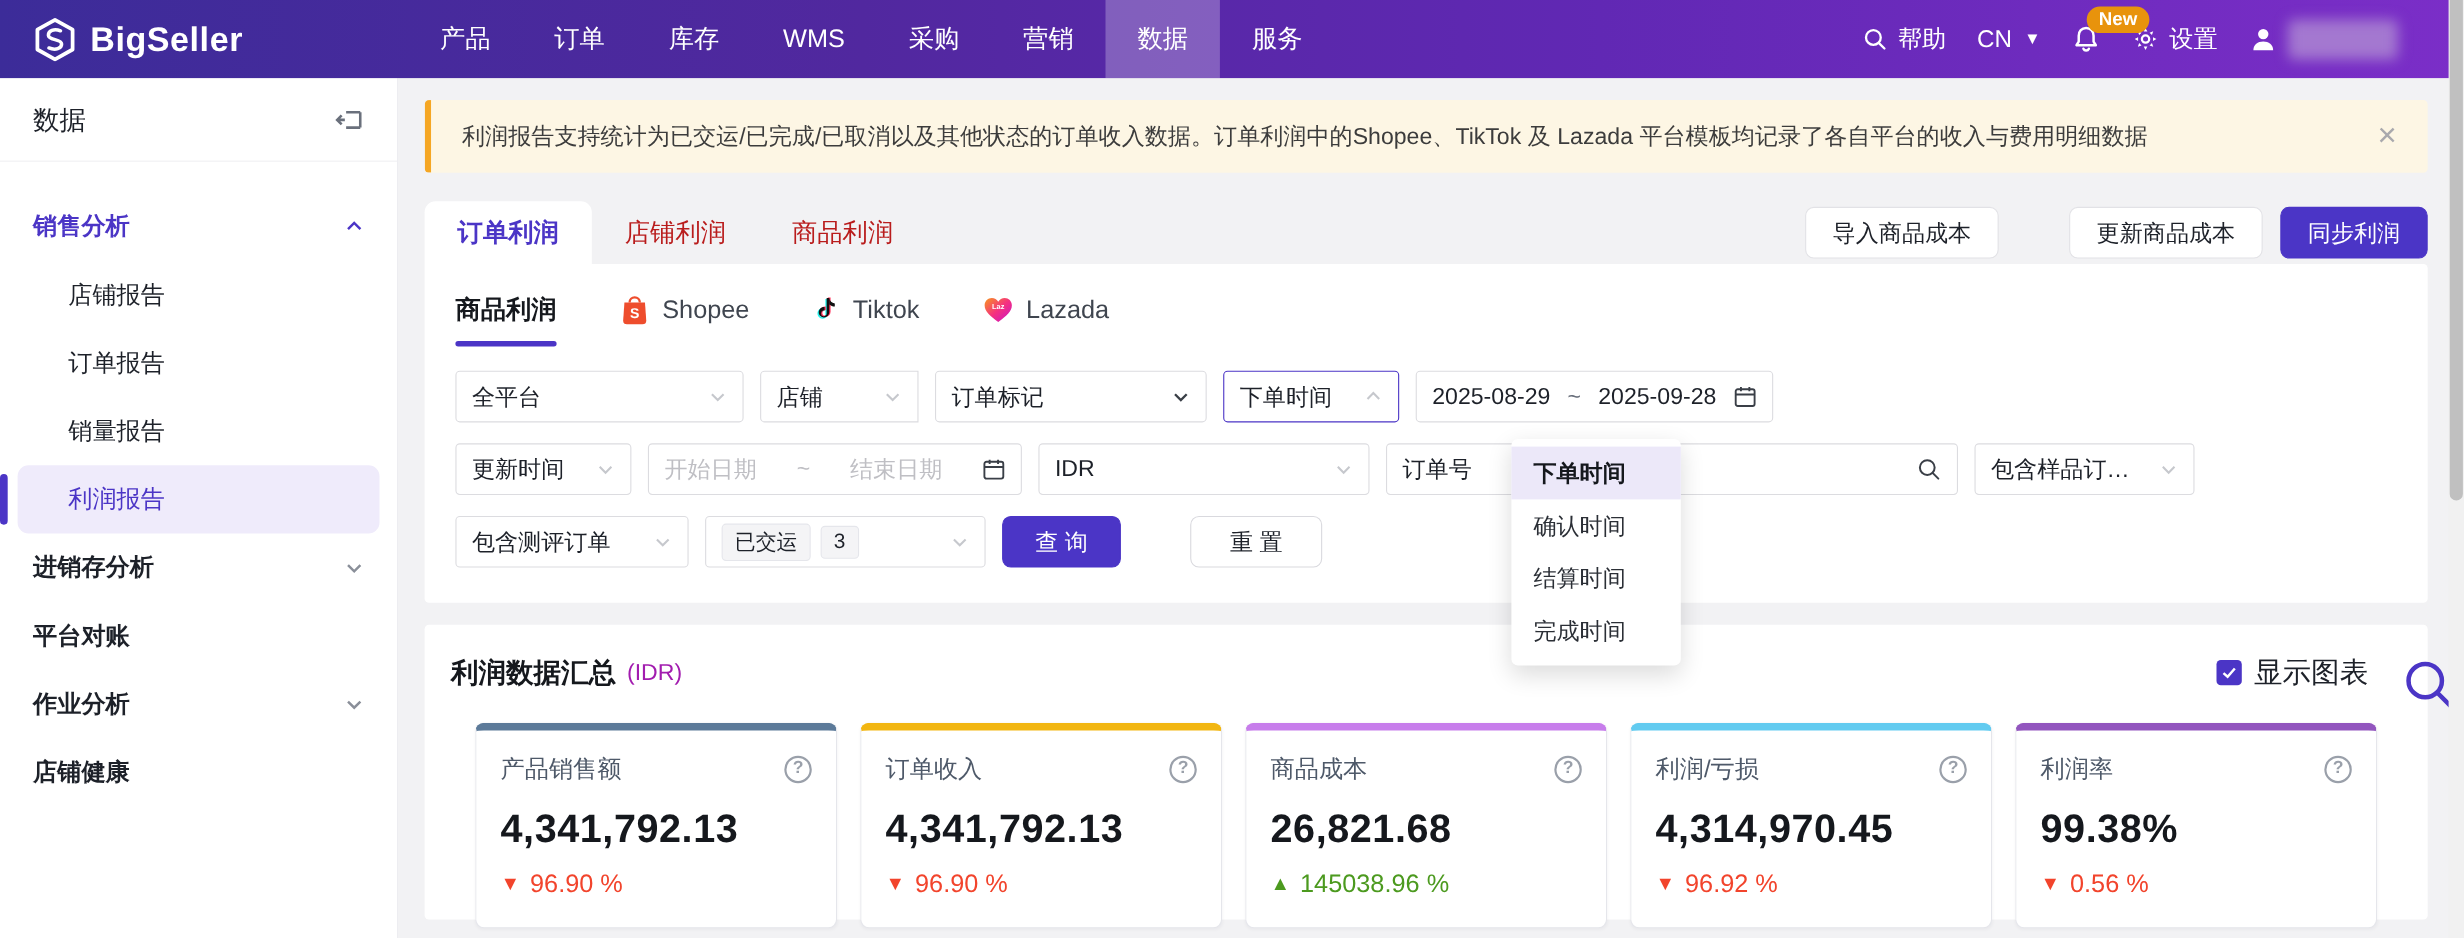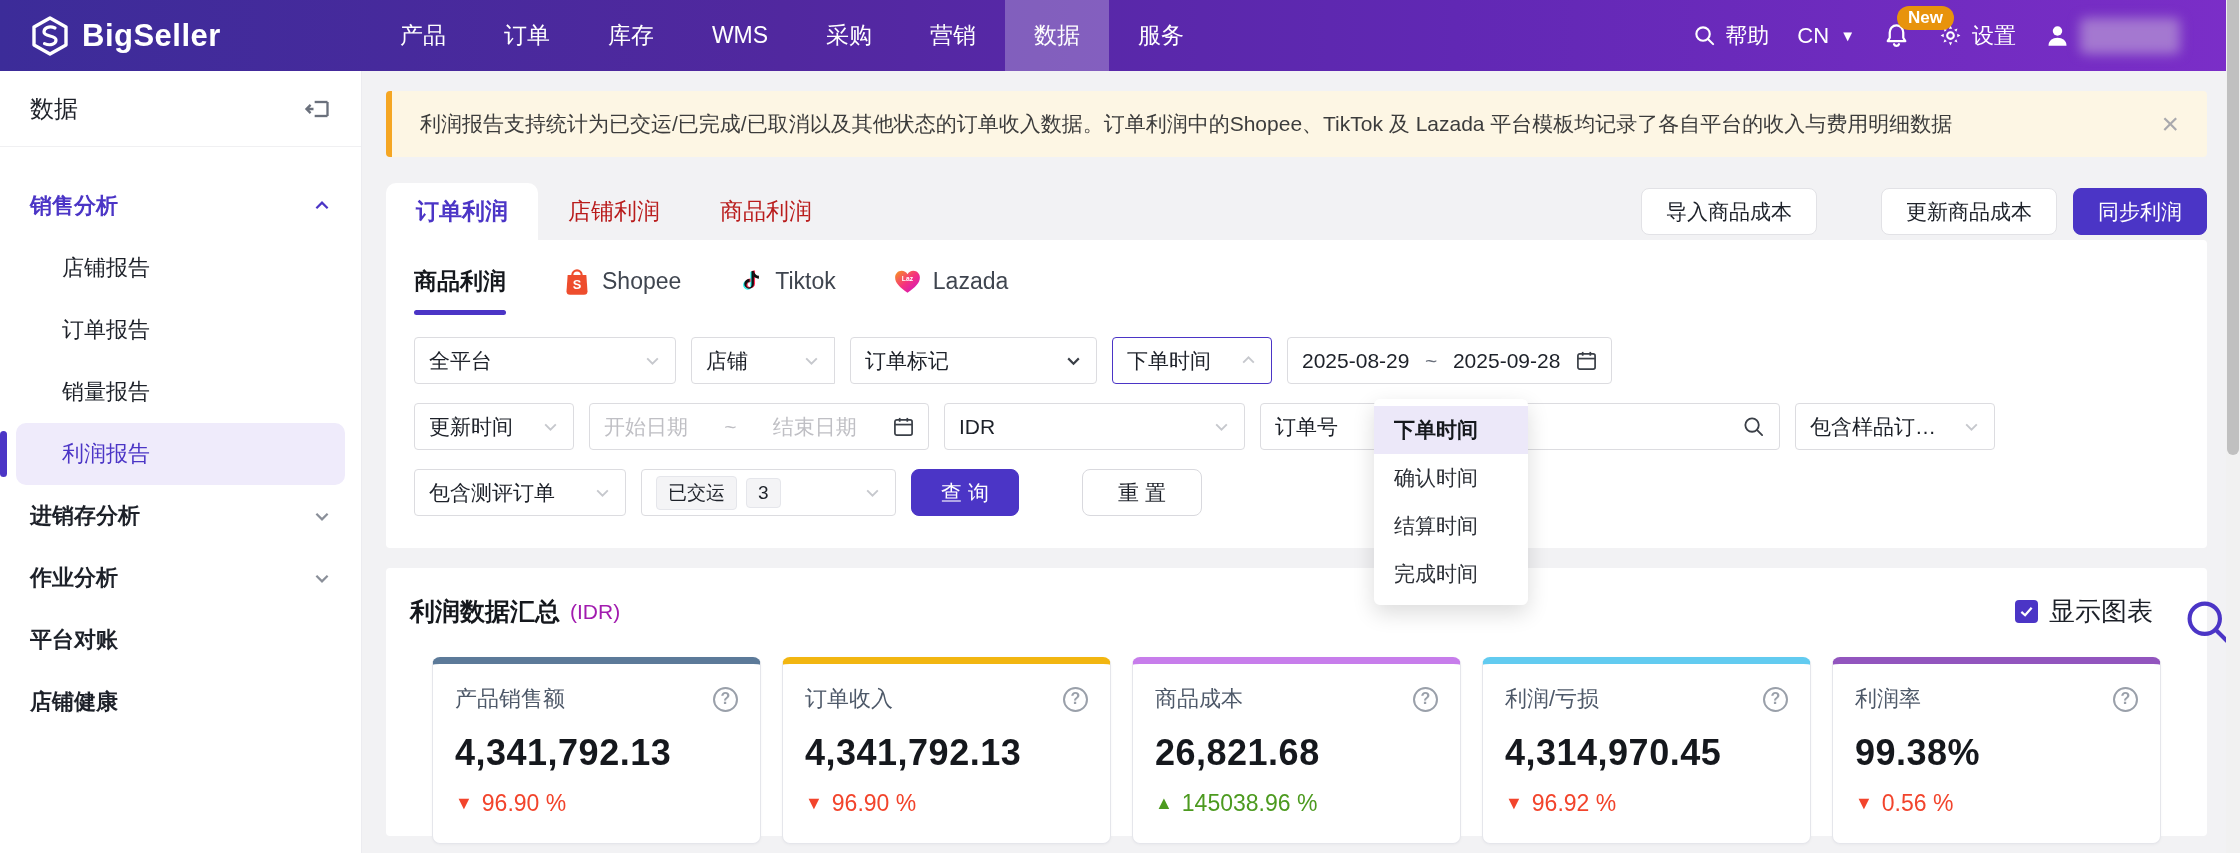--- a/index.html
+++ b/index.html
@@ -186,27 +186,27 @@
       <span class="active-bar"></span>
       <span>利润报告</span>
     </div>
     <div class="side-row group">
       <span>进销存分析</span>
       <svg class="chev-side" width="18" height="18" viewBox="0 0 16 16">
           <polyline points="3,6 8,11 13,6" fill="none" stroke="currentColor" stroke-width="2"></polyline>
         </svg>
     </div>
     <div class="side-row group">
+      <span>平台对账</span>
+    </div>
+    <div class="side-row group">
       <span>作业分析</span>
       <svg class="chev-side" width="18" height="18" viewBox="0 0 16 16">
           <polyline points="3,6 8,11 13,6" fill="none" stroke="currentColor" stroke-width="2"></polyline>
         </svg>
-    </div>
-    <div class="side-row group">
-      <span>平台对账</span>
     </div>
     <div class="side-row group">
       <span>店铺健康</span>
     </div>
   </nav>
 </aside>
 
 <main class="main">
 
   <div class="banner">

